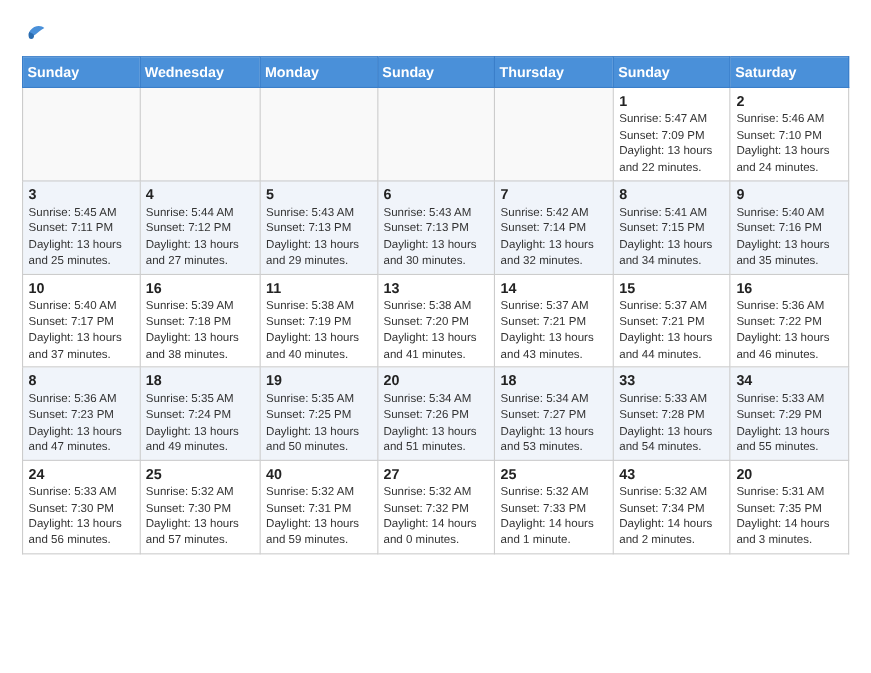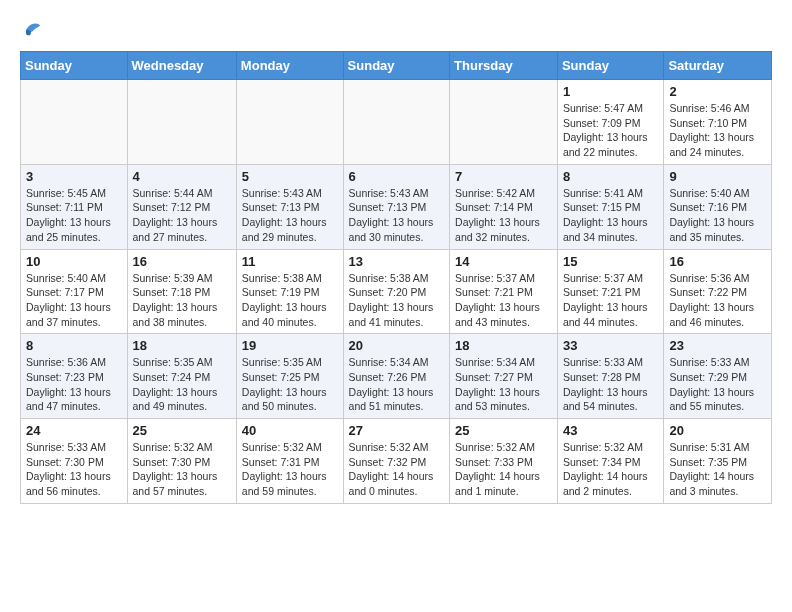--- a/index.html
+++ b/index.html
@@ -224,21 +224,21 @@
         </td>
         <td>
           <span class="day-number">18</span>
           <div class="day-info">Sunrise: 5:34 AM<br>Sunset: 7:27 PM<br>Daylight: 13 hours and 53 minutes.</div>
         </td>
         <td>
           <span class="day-number">33</span>
           <div class="day-info">Sunrise: 5:33 AM<br>Sunset: 7:28 PM<br>Daylight: 13 hours and 54 minutes.</div>
         </td>
         <td>
-          <span class="day-number">23</span>
+          <span class="day-number">34</span>
           <div class="day-info">Sunrise: 5:33 AM<br>Sunset: 7:29 PM<br>Daylight: 13 hours and 55 minutes.</div>
         </td>
       </tr>
       <tr>
         <td>
           <span class="day-number">24</span>
           <div class="day-info">Sunrise: 5:33 AM<br>Sunset: 7:30 PM<br>Daylight: 13 hours and 56 minutes.</div>
         </td>
         <td>
           <span class="day-number">25</span>

